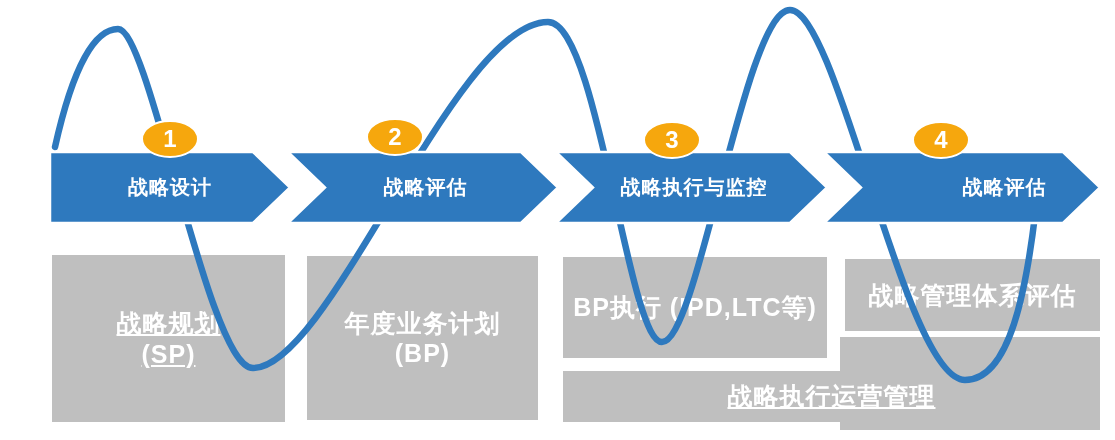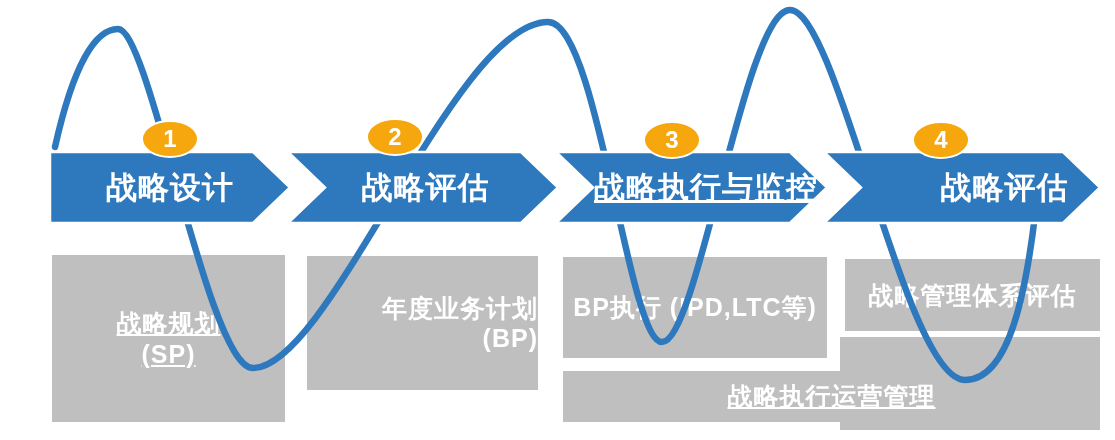--- a/index.html
+++ b/index.html
@@ -10,40 +10,40 @@
   .layer{position:absolute;left:0;top:0;width:1115px;height:440px;}
   svg.layer{pointer-events:none;}
   
   .gbox{
     position:absolute;background:#BFBFBF;
     display:flex;flex-direction:column;align-items:center;justify-content:center;
     color:#ffffff;font-weight:bold;font-size:25px;line-height:1.22;text-align:center;
     letter-spacing:1px;
   }
   .box-sp{left:52px;top:255px;width:233px;height:167px;text-decoration:underline;}
-  .box-bp{left:307px;top:256px;width:231px;height:134px;align-items:flex-end;}
+  .box-bp{left:307px;top:256px;width:231px;height:164px;}
   .box-bpexec{left:563px;top:257px;width:264px;height:101px;}
   .box-evalsys{left:845px;top:259px;width:255px;height:72px;}
   .box-rlower{left:840px;top:337px;width:260px;height:93px;}
   .box-opsrect{left:563px;top:371px;width:280px;height:51px;}
   .ops-label{
     position:absolute;left:563px;top:371px;width:537px;height:51px;
     display:flex;align-items:center;justify-content:center;
     color:#ffffff;font-weight:bold;font-size:25px;letter-spacing:1px;text-decoration:underline;
   }
   
   .arrow-label{
     position:absolute;top:152px;height:71px;
     display:flex;align-items:center;justify-content:center;
-    color:#ffffff;font-weight:bold;font-size:31px;letter-spacing:1px;
+    color:#ffffff;font-weight:bold;font-size:20px;letter-spacing:1px;
     z-index:5;
   }
   .al-1{left:50px;width:240px;}
   .al-2{left:293px;width:265px;}
-  .al-3{left:573px;width:266px;text-decoration:underline;}
+  .al-3{left:561px;width:266px;}
   .al-4{left:869px;width:271px;}
   
   .badge-num{
     position:absolute;width:56px;height:36px;
     display:flex;align-items:center;justify-content:center;
     color:#ffffff;font-weight:bold;font-size:24px;z-index:7;
   }
   .bn-1{left:142px;top:121px;}
   .bn-2{left:367px;top:119px;}
   .bn-3{left:644px;top:122px;}

